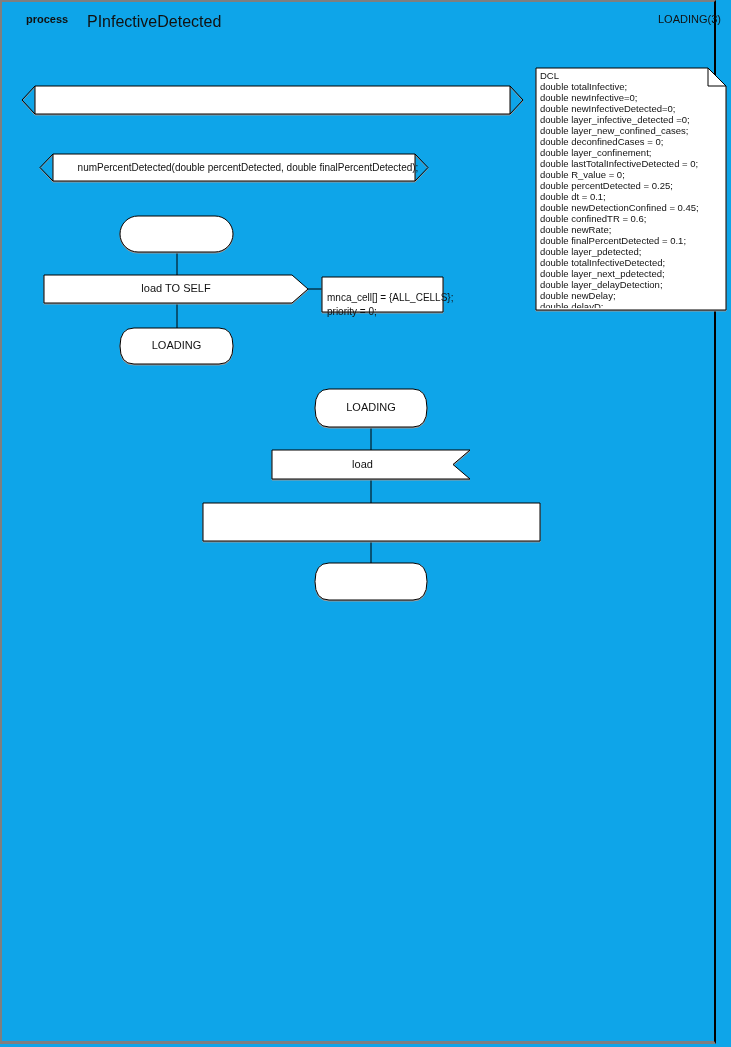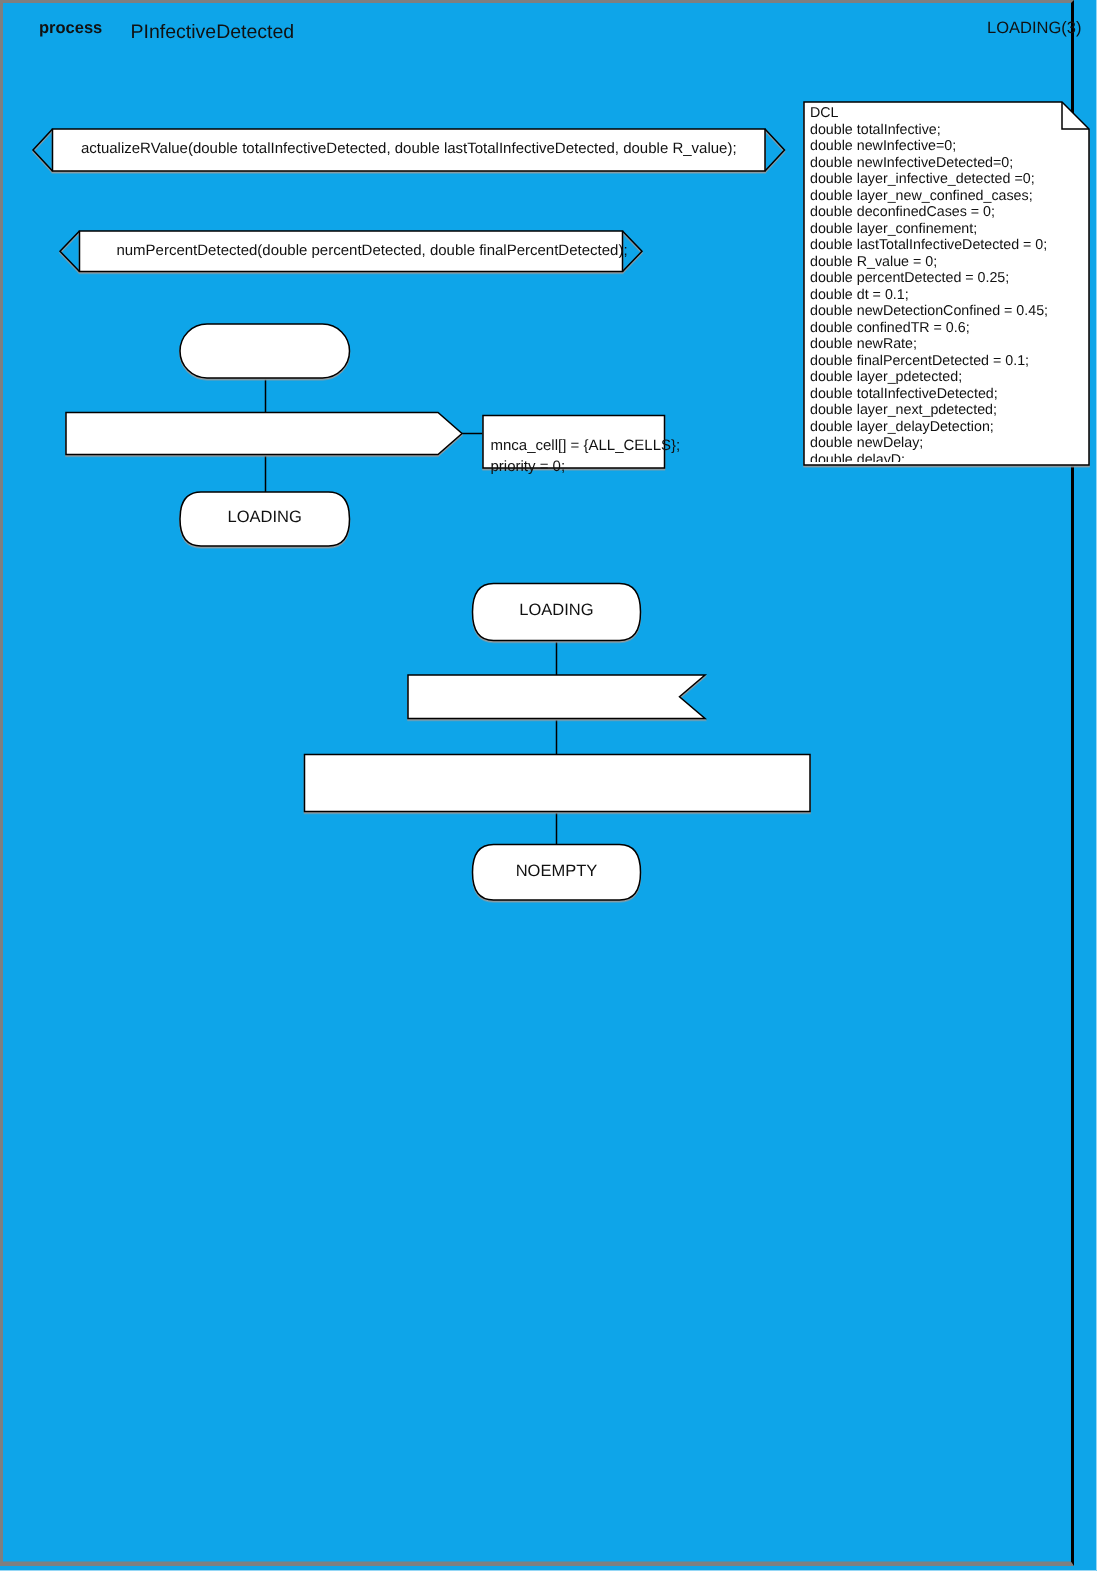--- a/index.html
+++ b/index.html
@@ -12,21 +12,21 @@
     border-left:2px solid #7f7f7f;border-top:2px solid #7f7f7f;
     border-bottom:3px solid #7f7f7f;border-right:2px solid #000;
     background:transparent;
   }
   #shapes{position:absolute;left:0;top:0;width:731px;height:1047px;}
   .shadowed{filter:drop-shadow(0 1.5px 0 #9a9a9a);}
   .txt{position:absolute;display:flex;align-items:center;justify-content:center;
        text-align:center;font-size:11px;line-height:1.2;white-space:pre;color:#111;}
   .left{justify-content:flex-start;text-align:left;}
   .hdr-process{position:absolute;left:26px;top:13px;font-size:11px;font-weight:bold;}
-  .hdr-name{position:absolute;left:87px;top:13px;font-size:13px;}
+  .hdr-name{position:absolute;left:87px;top:13px;font-size:16px;}
   .hdr-page{position:absolute;left:658px;top:13px;font-size:11px;text-align:right;}
   .proc-label{font-size:10px;}
   .task-label{font-size:10.5px;line-height:16px;}
   .comment-label{font-size:10px;line-height:14px;align-items:flex-start;padding-top:13px;}
   .dcl-text{
     position:absolute;left:540px;top:70px;width:184px;height:238px;
     font-size:9.5px;line-height:11px;white-space:pre;overflow:hidden;color:#111;
   }
 </style>
 </head>
@@ -81,29 +81,29 @@
         <path d="M536,68 L708,68 L726,86 L726,310 L536,310 Z"></path>
         <path d="M708,68 L708,86 L726,86" fill="none"></path>
       </g>
     </g>
   </svg>
 
   <div class="hdr-process">process</div>
   <div class="hdr-name">PInfectiveDetected</div>
   <div class="hdr-page">LOADING(3)</div>
 
-  <div class="txt proc-label" style="left:35px;top:86px;width:475px;height:28px;">actualizeRValue(double totalInfectiveDetected, double lastTotalInfectiveDetected, double R_value);</div>
   <div class="txt proc-label" style="left:53px;top:154px;width:390px;height:27px;">numPercentDetected(double percentDetected, double finalPercentDetected);</div>
 
+  <div class="txt" style="left:44px;top:275px;width:264px;height:28px;">load TO SELF</div>
   <div class="txt left comment-label" style="left:327px;top:278px;width:114px;height:33px;">mnca_cell[] = {ALL_CELLS};
 priority = 0;</div>
   <div class="txt" style="left:120px;top:328px;width:113px;height:36px;">LOADING</div>
 
   <div class="txt" style="left:315px;top:389px;width:112px;height:38px;">LOADING</div>
-  <div class="txt" style="left:315px;top:563px;width:112px;height:37px;">NOEMPTY</div>
+  <div class="txt" style="left:272px;top:450px;width:181px;height:29px;">load</div>
 
   <div class="dcl-text">DCL
 double totalInfective;
 double newInfective=0;
 double newInfectiveDetected=0;
 double layer_infective_detected =0;
 double layer_new_confined_cases;
 double deconfinedCases = 0;
 double layer_confinement;
 double lastTotalInfectiveDetected = 0;

